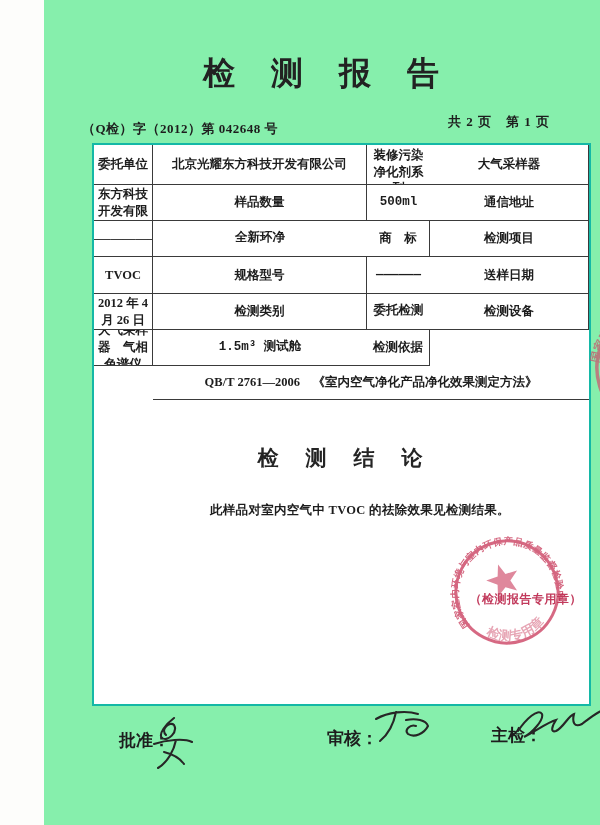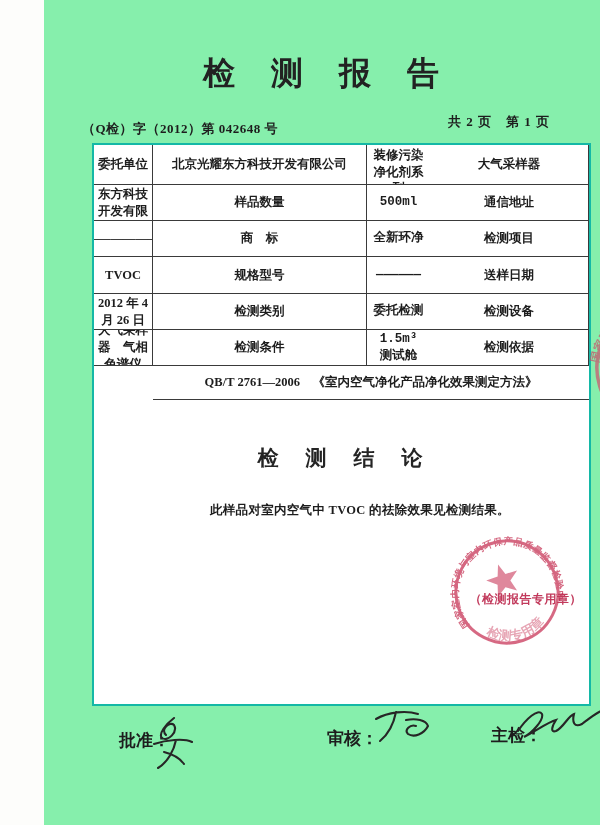--- a/index.html
+++ b/index.html
@@ -90,36 +90,35 @@
     <div class="cell">北京光耀东方科技开发有限公司</div>
     <div class="cell lastcol">全新环净装修污染净化剂系列</div>
 
     <div class="cell">大气采样器</div>
     <div class="cell">北京光耀东方科技开发有限公司</div>
     <div class="cell">样品数量</div>
     <div class="cell lastcol">500ml</div>
 
     <div class="cell">通信地址</div>
     <div class="cell">——————</div>
+    <div class="cell lastcol">全新环净</div>
     <div class="cell">商　标</div>
-    <div class="cell lastcol">全新环净</div>
 
     <div class="cell">检测项目</div>
     <div class="cell">TVOC</div>
     <div class="cell">规格型号</div>
     <div class="cell lastcol">——————</div>
 
     <div class="cell">送样日期</div>
     <div class="cell">2012 年 4 月 26 日</div>
     <div class="cell">检测类别</div>
     <div class="cell lastcol">委托检测</div>
 
     <div class="cell">检测设备</div>
     <div class="cell">大气采样器　气相色谱仪</div>
-    <div class="cell">检测条件</div>
     <div class="cell lastcol">1.5m³ 测试舱</div>
 
     <div class="cell">检测依据</div>
     <div class="cell span3">QB/T 2761—2006　《室内空气净化产品净化效果测定方法》</div>
 
     <div class="conclusion-cell">
       <div class="conclusion-heading">检　测　结　论</div>
       <div class="conclusion-text">此样品对室内空气中 TVOC 的祛除效果见检测结果。</div>
     </div>
   </div>

